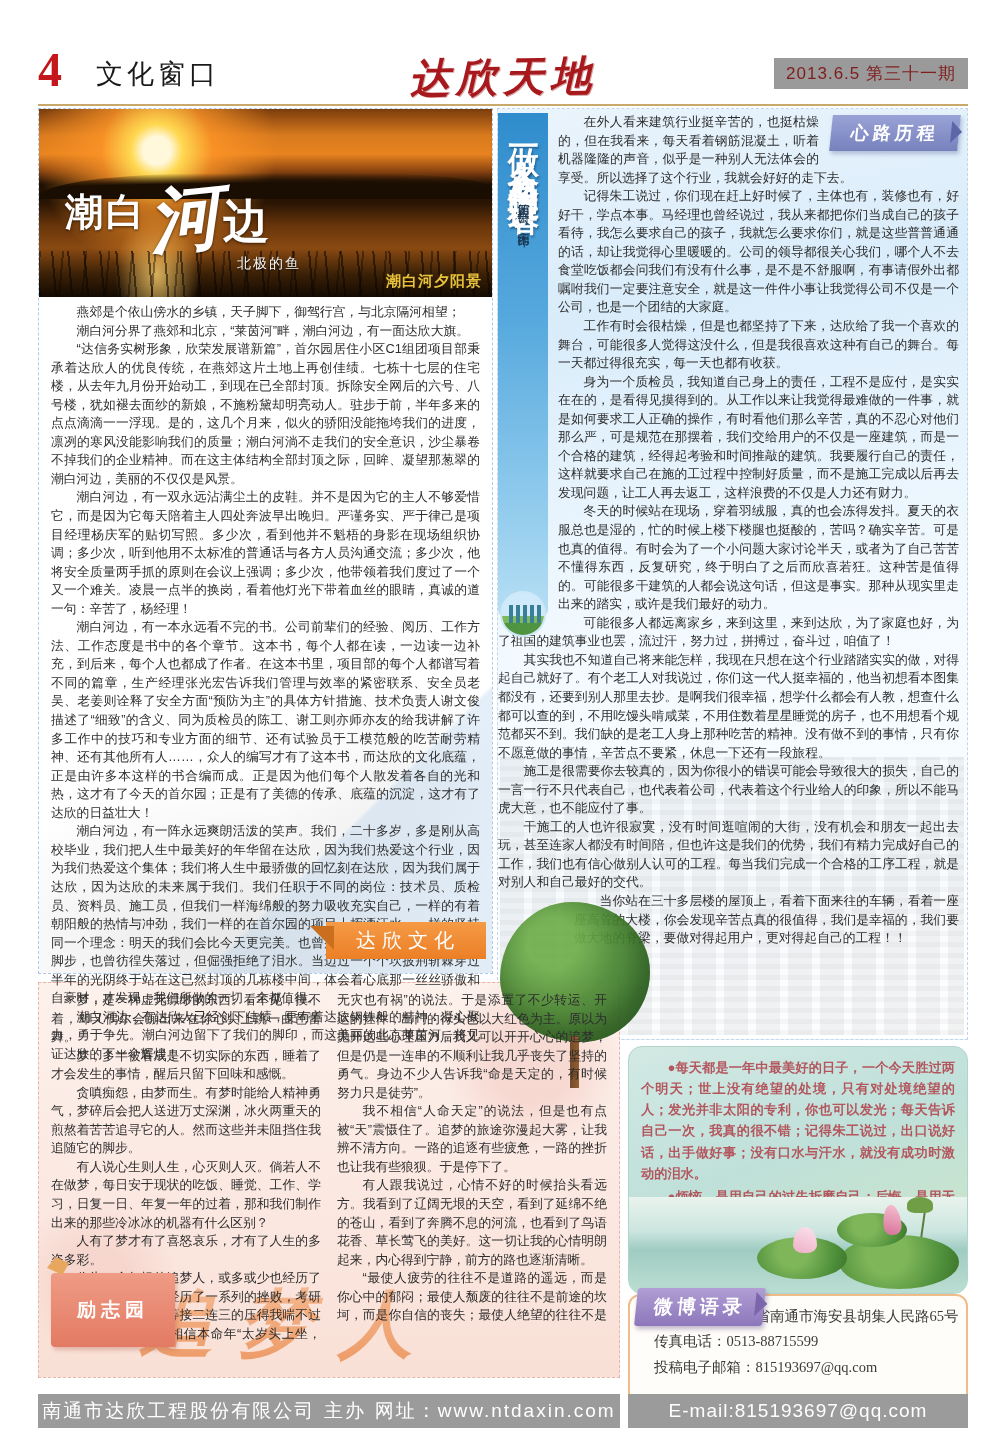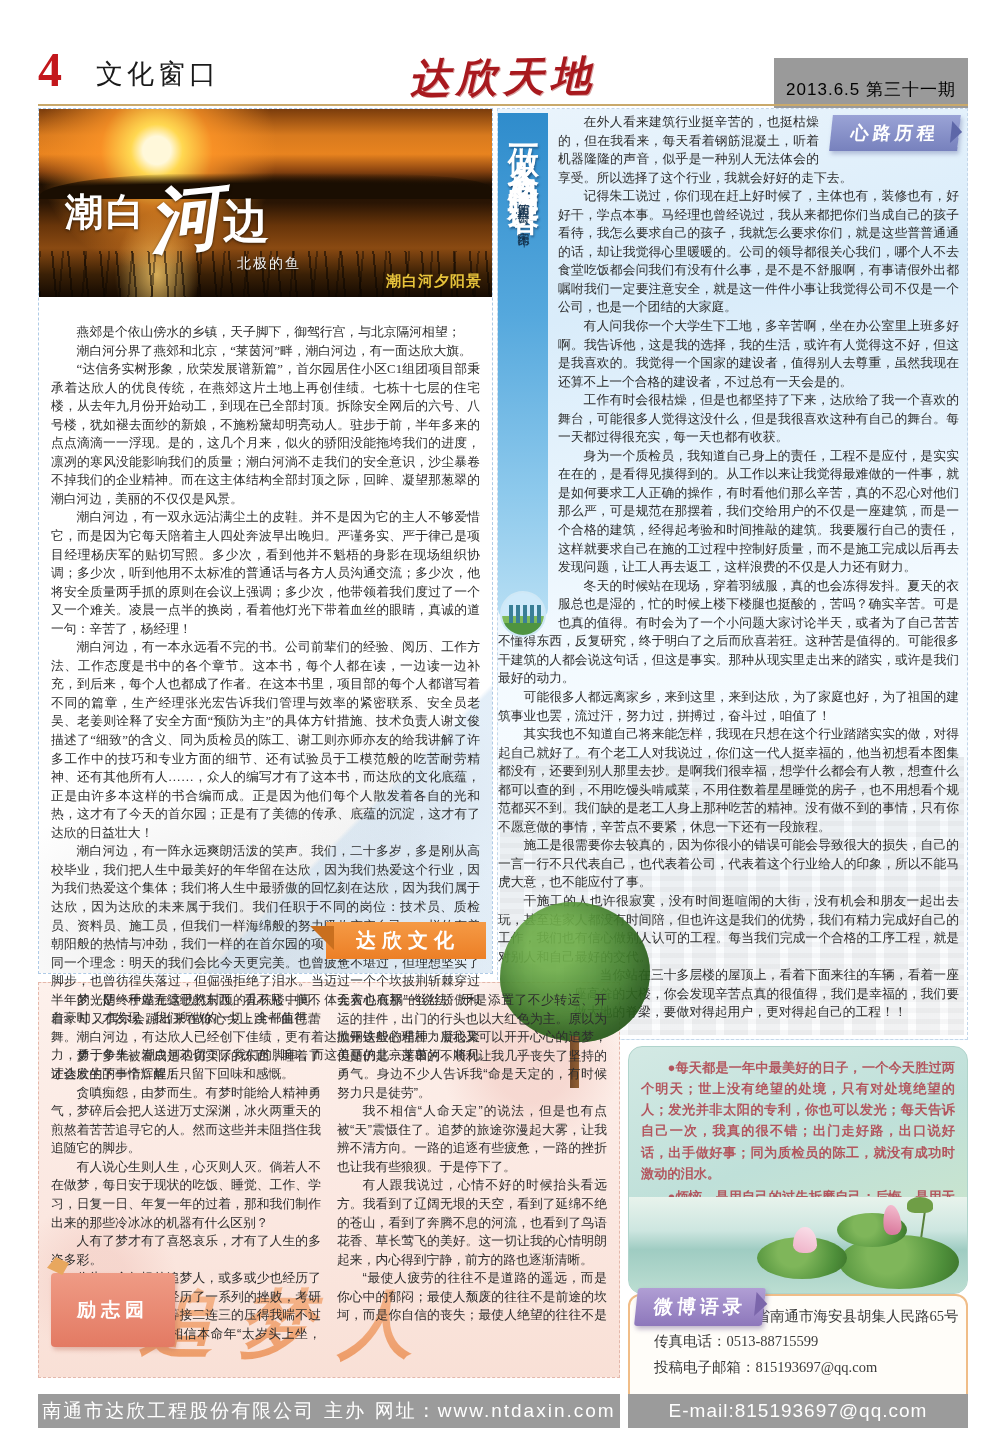--- a/index.html
+++ b/index.html
@@ -6,21 +6,21 @@
   html,body { background:#ffffff; }
   body {
     width:995px; height:1437px; position:relative; overflow:hidden;
     font-family:"Liberation Sans","DejaVu Sans",sans-serif; color:#333;
   }
   
   .header { position:absolute; left:38px; right:27px; top:48px; height:52px; }
   .page-num { position:absolute; left:0; top:-6px; font-size:48px; font-weight:bold; color:#c3171c; font-family:"Liberation Serif",serif; }
   .section-title { position:absolute; left:58px; top:8px; font-size:27px; font-weight:normal; color:#1a1a1a; letter-spacing:4px; }
   .masthead { position:absolute; left:50%; transform:translateX(-50%) rotate(-1deg); top:2px; font-size:41px; font-weight:bold; font-style:italic; color:#a8191e; font-family:"Liberation Serif",serif; letter-spacing:6px; text-shadow:1px 1px 0 #d8a0a0; }
-  .issue-box { position:absolute; right:0; top:10px; background:#9a9a9a; color:#000000; font-size:17px; padding:20px 12px; letter-spacing:1px; }
+  .issue-box { position:absolute; right:0; top:10px; background:#9a9a9a; color:#7f1d1d; font-size:17px; padding:4px 12px; letter-spacing:1px; }
   .header-rule { position:absolute; left:0; right:0; bottom:-6px; height:2px; background:#c9a96b; }
 
   
   .left-col { position:absolute; left:38px; top:108px; width:455px; height:866px;
     border:1px dashed #aecae6; background:#fff; }
   .left-col::after { content:""; position:absolute; inset:0; pointer-events:none;
     background:
       linear-gradient(135deg, transparent 78%, rgba(176,208,236,0.35) 78.5%),
       radial-gradient(ellipse 90% 28% at 45% 97%, rgba(120,120,120,0.18), transparent 70%),
       radial-gradient(ellipse 40% 18% at 80% 80%, rgba(150,150,150,0.12), transparent 70%); }
@@ -34,25 +34,25 @@
     border-radius:40% 30% 0 0 / 90% 60% 0 0; }
   .reeds { position:absolute; left:0; right:0; bottom:0; height:46px;
     background:repeating-linear-gradient(85deg, rgba(10,5,1,.55) 0 2px, transparent 2px 16px),
                repeating-linear-gradient(95deg, rgba(10,5,1,.4) 0 2px, transparent 2px 23px); }
   .photo-title { position:absolute; left:26px; top:62px; color:#fff; text-shadow:0 1px 3px rgba(0,0,0,.6); }
   .pt-a { font-size:38px; font-weight:bold; letter-spacing:3px; vertical-align:18px; }
   .pt-b { font-size:72px; font-weight:bold; font-style:italic; font-family:"Liberation Serif",serif; display:inline-block; transform:rotate(-6deg); margin:0 2px; }
   .pt-c { font-size:46px; font-weight:bold; vertical-align:6px; }
   .photo-author { position:absolute; left:198px; top:146px; color:#f5f5f5; font-size:14px; letter-spacing:2px; text-shadow:0 1px 2px rgba(0,0,0,.7); }
   .photo-caption { position:absolute; right:10px; bottom:6px; color:#e7c33b; font-size:15px; font-weight:bold; letter-spacing:1px; }
-  .left-text { position:relative; z-index:2; padding:26px 12px 0 12px;font-family:Liberation Serif, serif; }
+  .left-text { position:relative; z-index:2; padding:6px 12px 0 12px; }
   .left-text p, .right-region p, .insp-text p {
     font-size:12.8px; line-height:1.45; text-align:justify; text-indent:2em; color:#2e2e2e; }
   .culture-badge { position:absolute; right:6px; bottom:14px; z-index:3;
-    background:linear-gradient(180deg,#f59a45,#ec7f26); color:#fff; font-size:20px; font-weight:bold;
+    background:linear-gradient(180deg,#f59a45,#ec7f26); color:#fff; font-size:20px; font-weight:normal;
     letter-spacing:6px; padding:5px 26px 5px 30px; }
   .culture-badge::before { content:""; position:absolute; left:-16px; top:4px; border:12px solid transparent; border-right-color:#c96f1e; border-top-color:#c96f1e; }
 
   
   .right-region { position:absolute; left:497px; top:108px; width:471px; height:932px;
     border:1px dashed #c2d6ea; padding:4px 8px 0 0;
     background:linear-gradient(170deg,#eaf4fc 0%,#d9ecfa 22%,#f3faff 55%,#ffffff 100%); }
   .v-banner { float:left; width:50px; height:506px; margin:0 10px 6px 0; position:relative;
     background:linear-gradient(180deg,#2f8ccc 0%,#55a8dd 40%,#8dc9ec 75%,#b8dff4 100%);
     border-radius:0 0 10px 10px; text-align:center; }
@@ -172,21 +172,20 @@
   <div class="flow">
     <div class="v-banner">
       <div class="v-title">做一名合格的建设者</div>
       <div class="v-byline">第四工程公司 宋德印</div>
       <div class="v-globe"></div>
     </div>
     <div class="heart-badge">心路历程</div>
     <div>
         <p>在外人看来建筑行业挺辛苦的，也挺枯燥的，但在我看来，每天看着钢筋混凝土，听着机器隆隆的声音，似乎是一种别人无法体会的享受。所以选择了这个行业，我就会好好的走下去。</p>
         <p>记得朱工说过，你们现在赶上好时候了，主体也有，装修也有，好好干，学点本事。马经理也曾经说过，我从来都把你们当成自己的孩子看待，我怎么要求自己的孩子，我就怎么要求你们，就是这些普普通通的话，却让我觉得心里暖暖的。公司的领导都很关心我们，哪个人不去食堂吃饭都会问我们有没有什么事，是不是不舒服啊，有事请假外出都嘱咐我们一定要注意安全，就是这一件件小事让我觉得公司不仅是一个公司，也是一个团结的大家庭。</p>
-        <p>有人问我你一个大学生下工地，多辛苦啊，坐在办公室里上班多好啊。我告诉他，这是我的选择，我的生活，或许有人觉得这不好，但这是我喜欢的。我觉得一个国家的建设者，值得别人去尊重，虽然我现在还算不上一个合格的建设者，不过总有一天会是的。</p>
         <p>工作有时会很枯燥，但是也都坚持了下来，达欣给了我一个喜欢的舞台，可能很多人觉得这没什么，但是我很喜欢这种有自己的舞台。每一天都过得很充实，每一天也都有收获。</p>
         <p>身为一个质检员，我知道自己身上的责任，工程不是应付，是实实在在的，是看得见摸得到的。从工作以来让我觉得最难做的一件事，就是如何要求工人正确的操作，有时看他们那么辛苦，真的不忍心对他们那么严，可是规范在那摆着，我们交给用户的不仅是一座建筑，而是一个合格的建筑，经得起考验和时间推敲的建筑。我要履行自己的责任，这样就要求自己在施的工过程中控制好质量，而不是施工完成以后再去发现问题，让工人再去返工，这样浪费的不仅是人力还有财力。</p>
         <p>冬天的时候站在现场，穿着羽绒服，真的也会冻得发抖。夏天的衣服总也是湿的，忙的时候上楼下楼腿也挺酸的，苦吗？确实辛苦。可是也真的值得。有时会为了一个小问题大家讨论半天，或者为了自己苦苦不懂得东西，反复研究，终于明白了之后而欣喜若狂。这种苦是值得的。可能很多干建筑的人都会说这句话，但这是事实。那种从现实里走出来的踏实，或许是我们最好的动力。</p>
         <p>可能很多人都远离家乡，来到这里，来到达欣，为了家庭也好，为了祖国的建筑事业也罢，流过汗，努力过，拼搏过，奋斗过，咱值了！</p>
         <p>其实我也不知道自己将来能怎样，我现在只想在这个行业踏踏实实的做，对得起自己就好了。有个老工人对我说过，你们这一代人挺幸福的，他当初想看本图集都没有，还要到别人那里去抄。是啊我们很幸福，想学什么都会有人教，想查什么都可以查的到，不用吃馒头啃咸菜，不用住数着星星睡觉的房子，也不用想看个规范都买不到。我们缺的是老工人身上那种吃苦的精神。没有做不到的事情，只有你不愿意做的事情，辛苦点不要紧，休息一下还有一段旅程。</p>
         <p>施工是很需要你去较真的，因为你很小的错误可能会导致很大的损失，自己的一言一行不只代表自己，也代表着公司，代表着这个行业给人的印象，所以不能马虎大意，也不能应付了事。</p>
         <p>干施工的人也许很寂寞，没有时间逛喧闹的大街，没有机会和朋友一起出去玩，甚至连家人都没有时间陪，但也许这是我们的优势，我们有精力完成好自己的工作，我们也有信心做别人认可的工程。每当我们完成一个合格的工序工程，就是对别人和自己最好的交代。</p>
       </div>
     <p class="closing">当你站在三十多层楼的屋顶上，看着下面来往的车辆，看着一座座高耸的大楼，你会发现辛苦点真的很值得，我们是幸福的，我们要做大地的脊梁，要做对得起用户，更对得起自己的工程！！</p>
   </div>
@@ -208,21 +207,21 @@
       <p>作为一个年轻的追梦人，或多或少也经历了一些事情。本命年时经历了一系列的挫败，考研失败，工作没落实等等接二连三的压得我喘不过气来，迫使我不得不相信本命年“太岁头上坐，无灾也有祸”的说法。于是添置了不少转运、开运的挂件，出门的行头也以大红色为主。原以为抛开这些心理压力后我又可以开开心心的追梦，但是仍是一连串的不顺利让我几乎丧失了坚持的勇气。身边不少人告诉我“命是天定的，有时候努力只是徒劳”。</p>
       <p>我不相信“人命天定”的说法，但是也有点被“天”震慑住了。追梦的旅途弥漫起大雾，让我辨不清方向。一路的追逐有些疲惫，一路的挫折也让我有些狼狈。于是停下了。</p>
       <p>有人跟我说过，心情不好的时候抬头看远方。我看到了辽阔无垠的天空，看到了延绵不绝的苍山，看到了奔腾不息的河流，也看到了鸟语花香、草长莺飞的美好。这一切让我的心情明朗起来，内心得到宁静，前方的路也逐渐清晰。</p>
       <p>“最使人疲劳的往往不是道路的遥远，而是你心中的郁闷；最使人颓废的往往不是前途的坎坷，而是你自信的丧失；最使人绝望的往往不是挫折的打击，而是你心灵的死亡”。此时此刻，我深有体会。</p>
     </div>
   <div class="insp-badge">励志园</div>
 </div>
 
 <div class="quote-box">
   <div class="qt">
-      <p>●每天都是一年中最美好的日子，一个今天胜过两个明天；世上没有绝望的处境，只有对处境绝望的人；发光并非太阳的专利，你也可以发光；每天告诉自己一次，我真的很不错；出门走好路，出口说好话，出手做好事；同为质检员的陈工，就没有成功时激动的泪水。</p>
+      <p>●每天都是一年中最美好的日子，一个今天胜过两个明天；世上没有绝望的处境，只有对处境绝望的人；发光并非太阳的专利，你也可以发光；每天告诉自己一次，我真的很不错；记得朱工说过，出口说好话，出手做好事；没有口水与汗水，就没有成功时激动的泪水。</p>
       <p>●烦恼，是用自己的过失折磨自己；后悔，是用无奈的往事摧残自己；忧虑，是用虚拟的风险惊吓自己；孤独，是用自制的牢房禁锢自己；自卑，是用别人的长处抵毁自己。摒弃这些，你就会轻松许多！</p>
     </div>
   <div class="lotus-scene">
     <div class="stem stem1"></div>
     <div class="stem stem2"></div>
     <div class="leaf leaf1"></div>
     <div class="leaf leaf2"></div>
     <div class="leaf leaf3"></div>
     <div class="seedpod"></div>
     <div class="bud bud1"></div>

